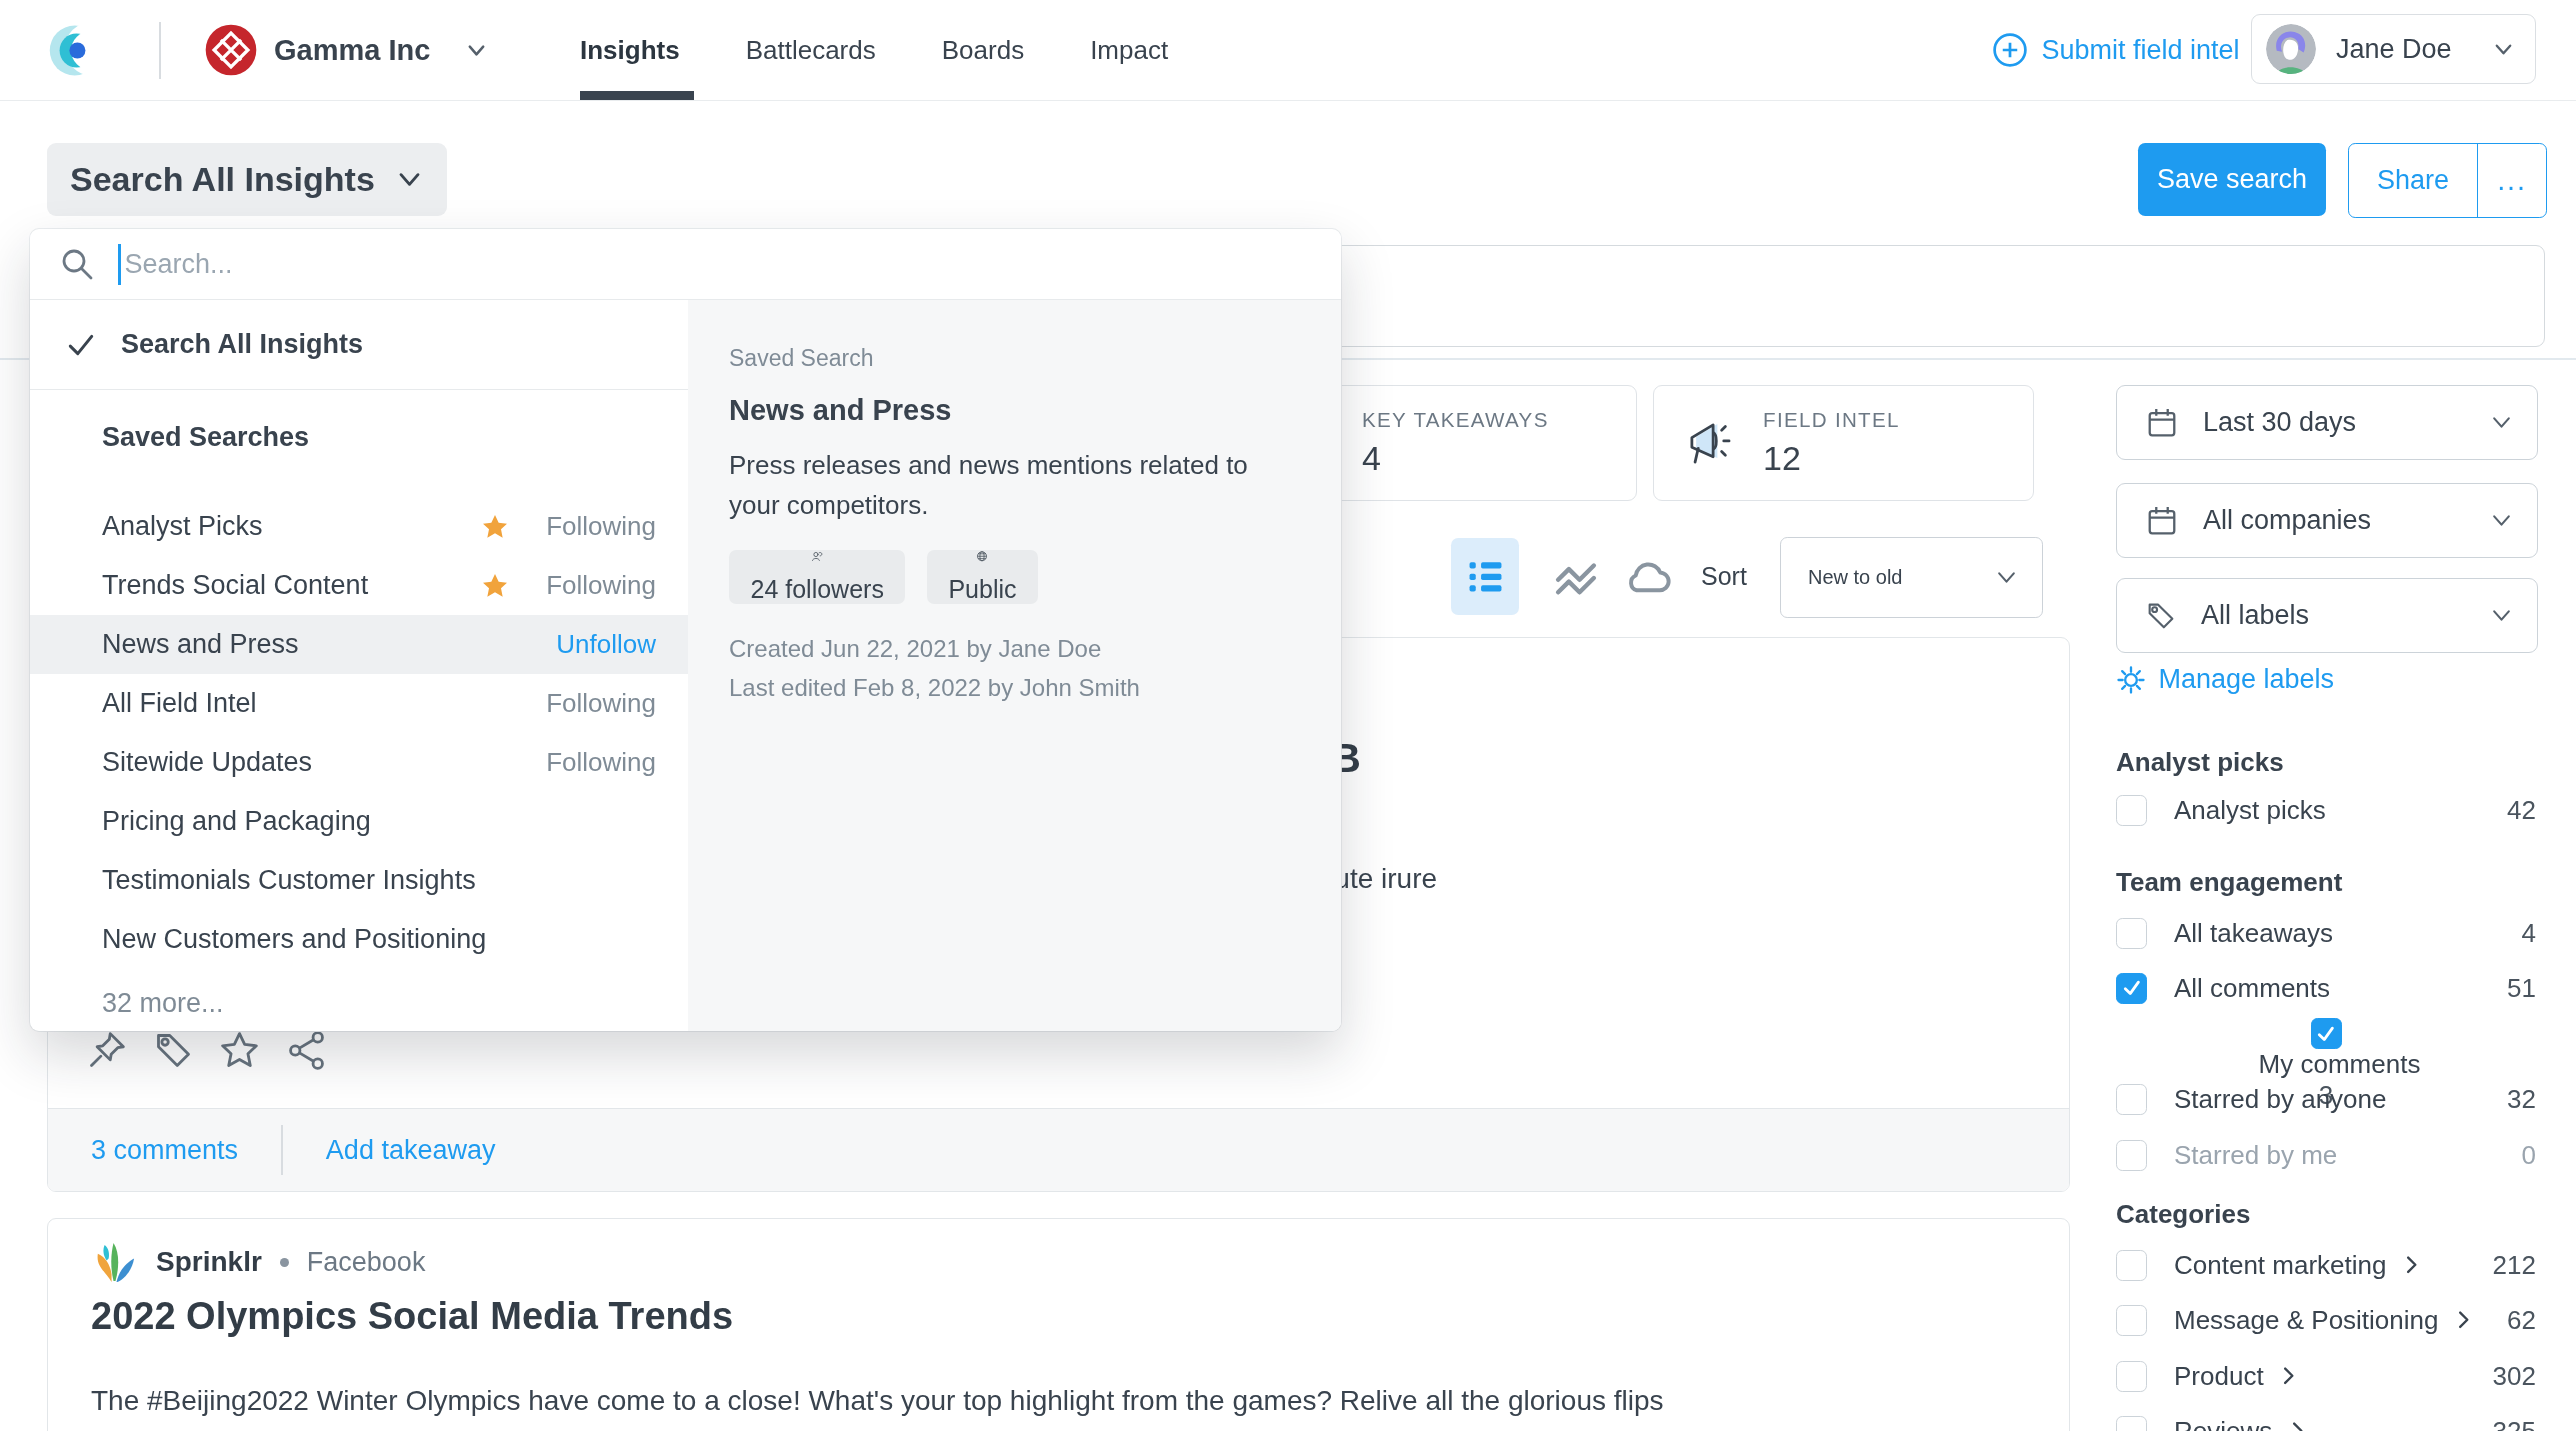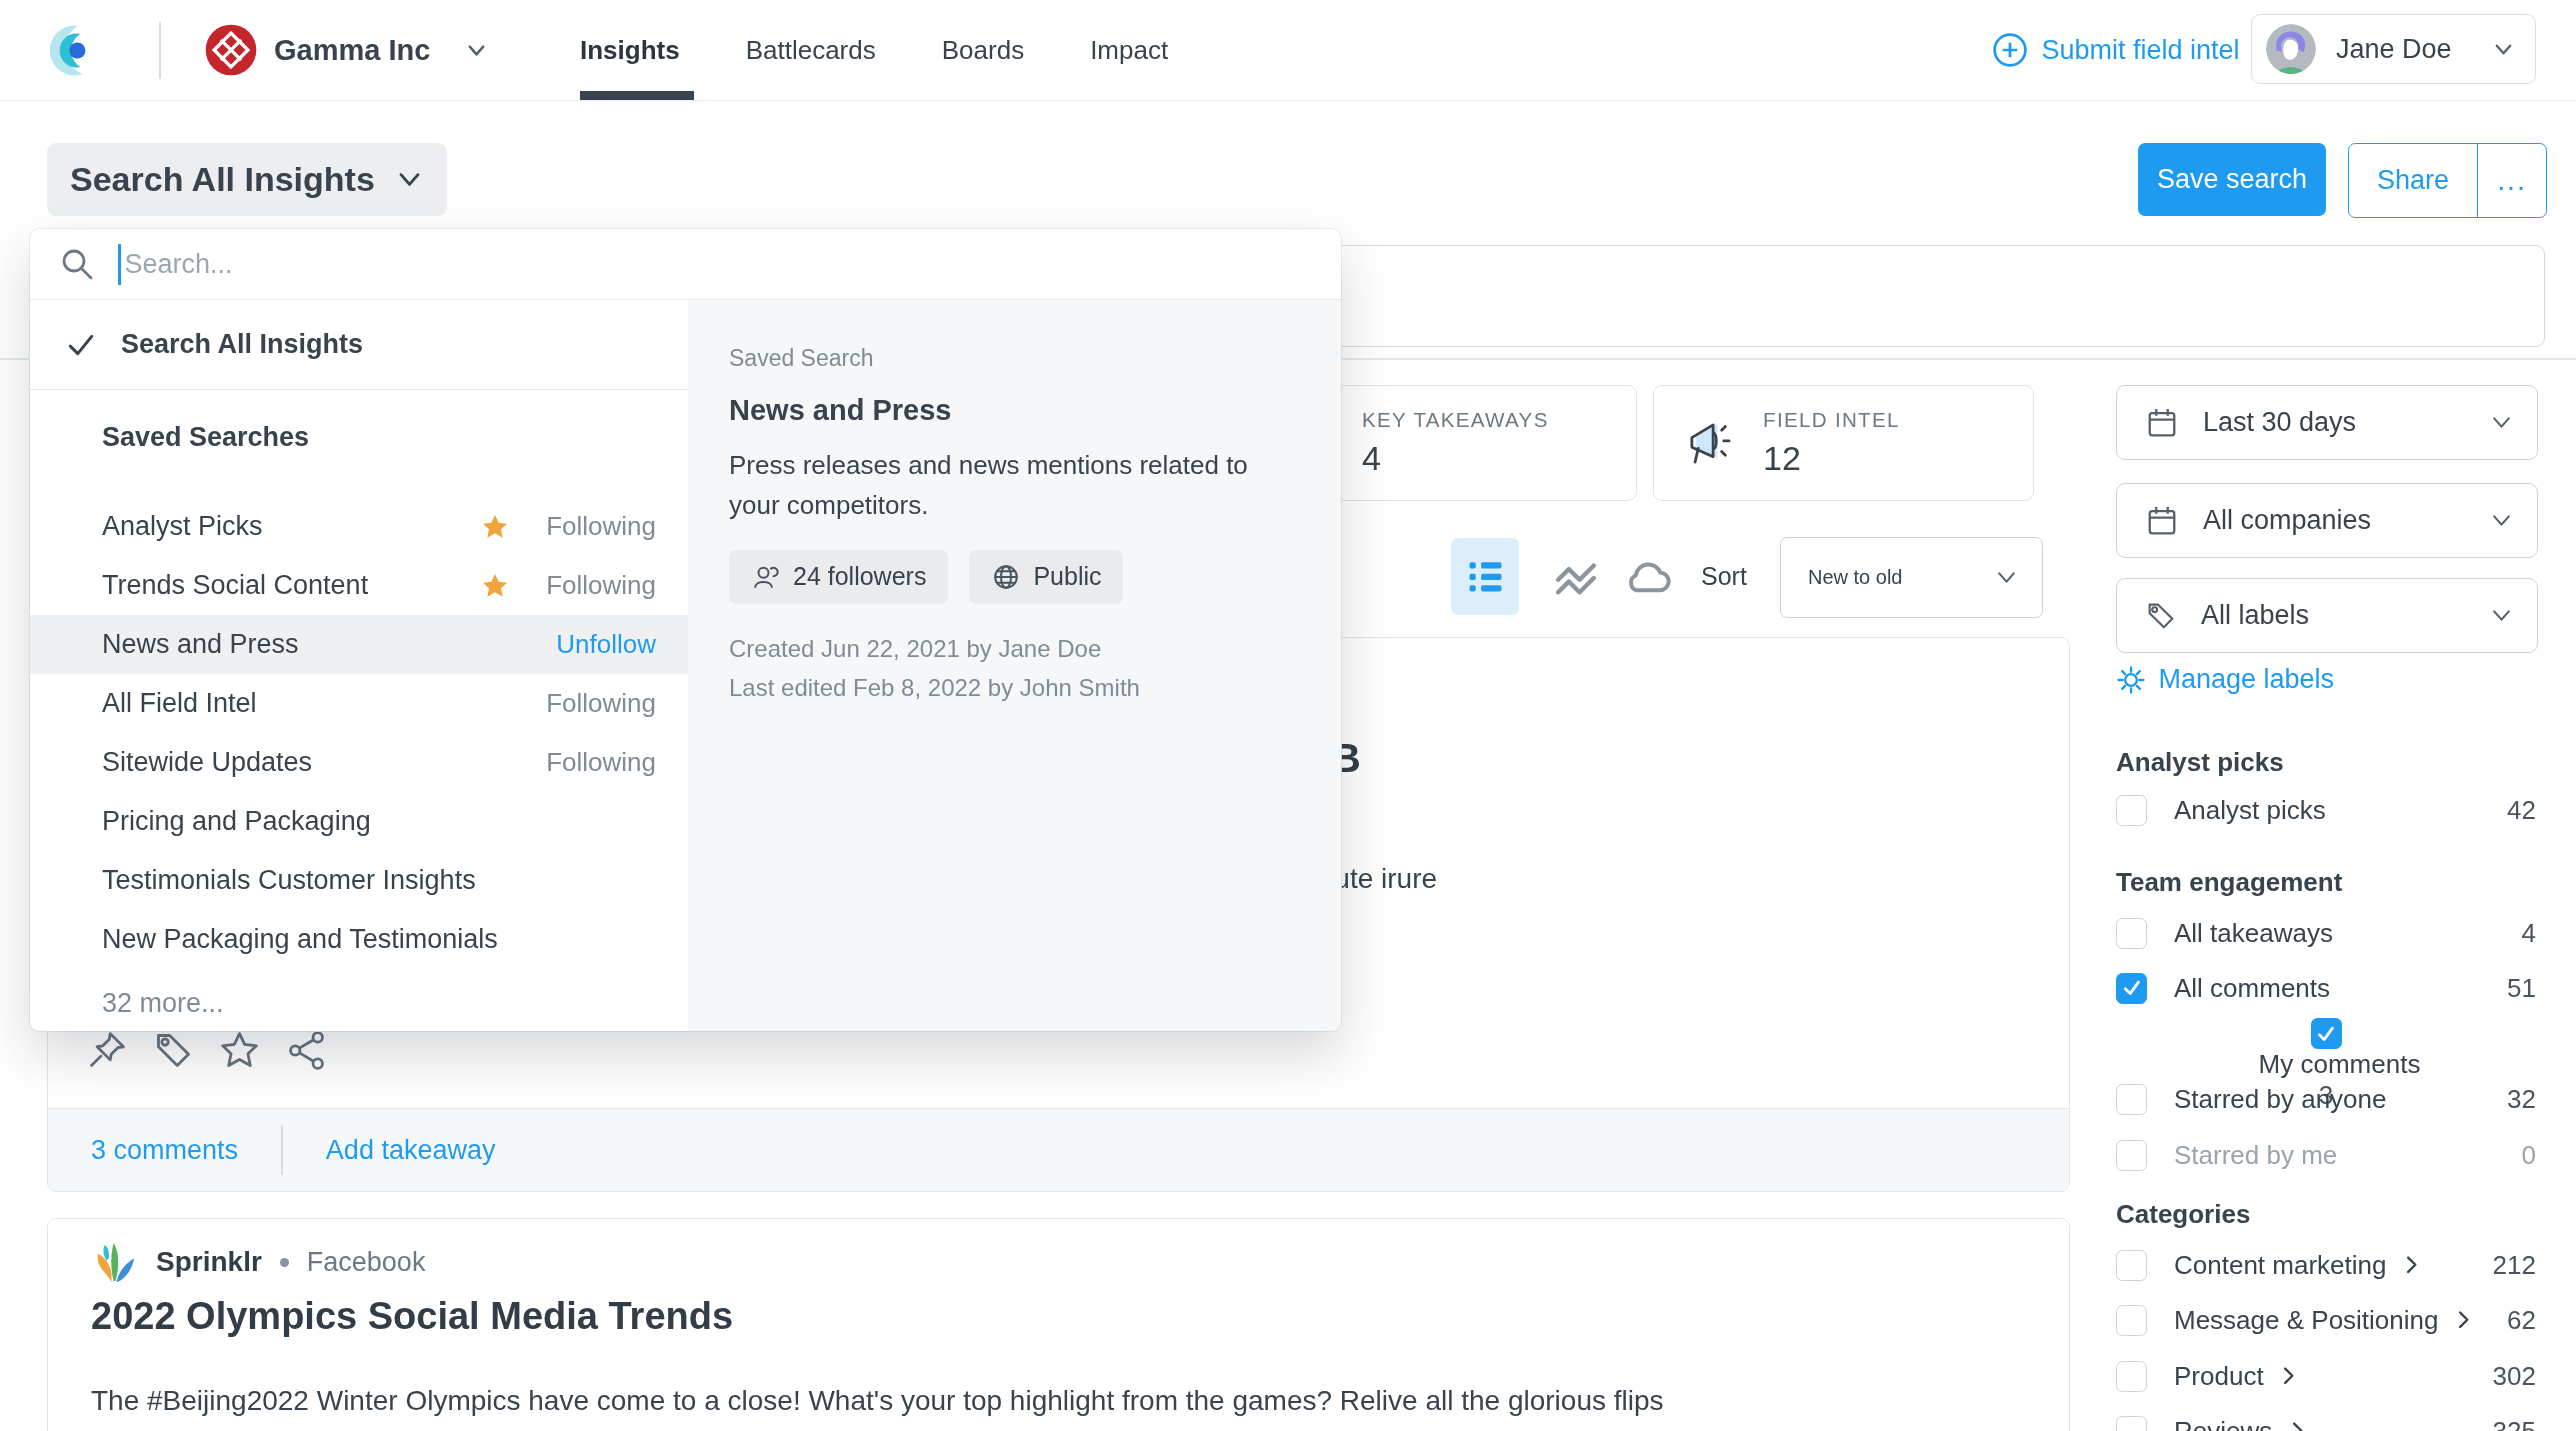--- a/index.html
+++ b/index.html
@@ -112,21 +112,21 @@
   .dd-item .star{color:#f1a33c;margin-right:19.7px;}
   .dd-item .status{font-size:26px;color:#7f8b96;min-width:125px;text-align:right;}
   .dd-item .status.link{color:#1e9bf0;cursor:pointer;}
   .dd-more{height:59px;margin-top:7.2px;display:flex;align-items:center;cursor:pointer;}
   .dd-more .lbl{margin-left:72px;font-size:27px;color:#7f8b96;}
   .dt-kicker{font-size:23px;color:#7f8b96;}
   .dt-title{margin-top:21.5px;font-size:29px;font-weight:700;color:#39434e;}
   .dt-desc{margin-top:18px;font-size:26px;line-height:40px;color:#39434e;max-width:626px;}
   .dt-badges{margin-top:25px;display:flex;gap:21.5px;}
   .badge{height:54px;background:#e9ebed;border-radius:7.2px;display:flex;align-items:center;gap:12.5px;
-         padding:0 21.5px;font-size:25px;color:#39434e;}
+         padding:0 21.5px;font-size:25px;color:#39434e;flex-direction:column;}
   .badge svg{color:#4a545e;}
   .dt-meta{margin-top:25px;font-size:24px;color:#7f8b96;line-height:39px;}
 
   
   .side-block{position:absolute;left:2116px;width:420px;}
   .f-select{height:73px;border:1.8px solid #ccd3d9;border-radius:9px;background:#fff;display:flex;align-items:center;cursor:pointer;}
   .f-select .ic{margin-left:27px;color:#55606b;}
   .f-select .v{margin-left:23px;font-size:27px;color:#39434e;flex:1;}
   .f-select .cv{margin-right:23px;color:#55606b;}
   .manage-labels{display:flex;align-items:center;gap:12.5px;color:#1e9bf0;font-size:27px;cursor:pointer;height:39px;}
@@ -349,21 +349,21 @@
           </div>
           <div class="dd-item">
             <span class="lbl">Pricing and Packaging</span>
             <span class="status"></span>
           </div>
           <div class="dd-item">
             <span class="lbl">Testimonials Customer Insights</span>
             <span class="status"></span>
           </div>
           <div class="dd-item">
-            <span class="lbl">New Packaging and Testimonials</span>
+            <span class="lbl">New Customers and Positioning</span>
             <span class="status"></span>
           </div>
         </div>
         <div class="dd-more">
           <span class="lbl">32 more...</span>
         </div>
       </div>
       <div class="dd-right">
         <div class="dt-kicker">Saved Search</div>
         <div class="dt-title">News and Press</div>

